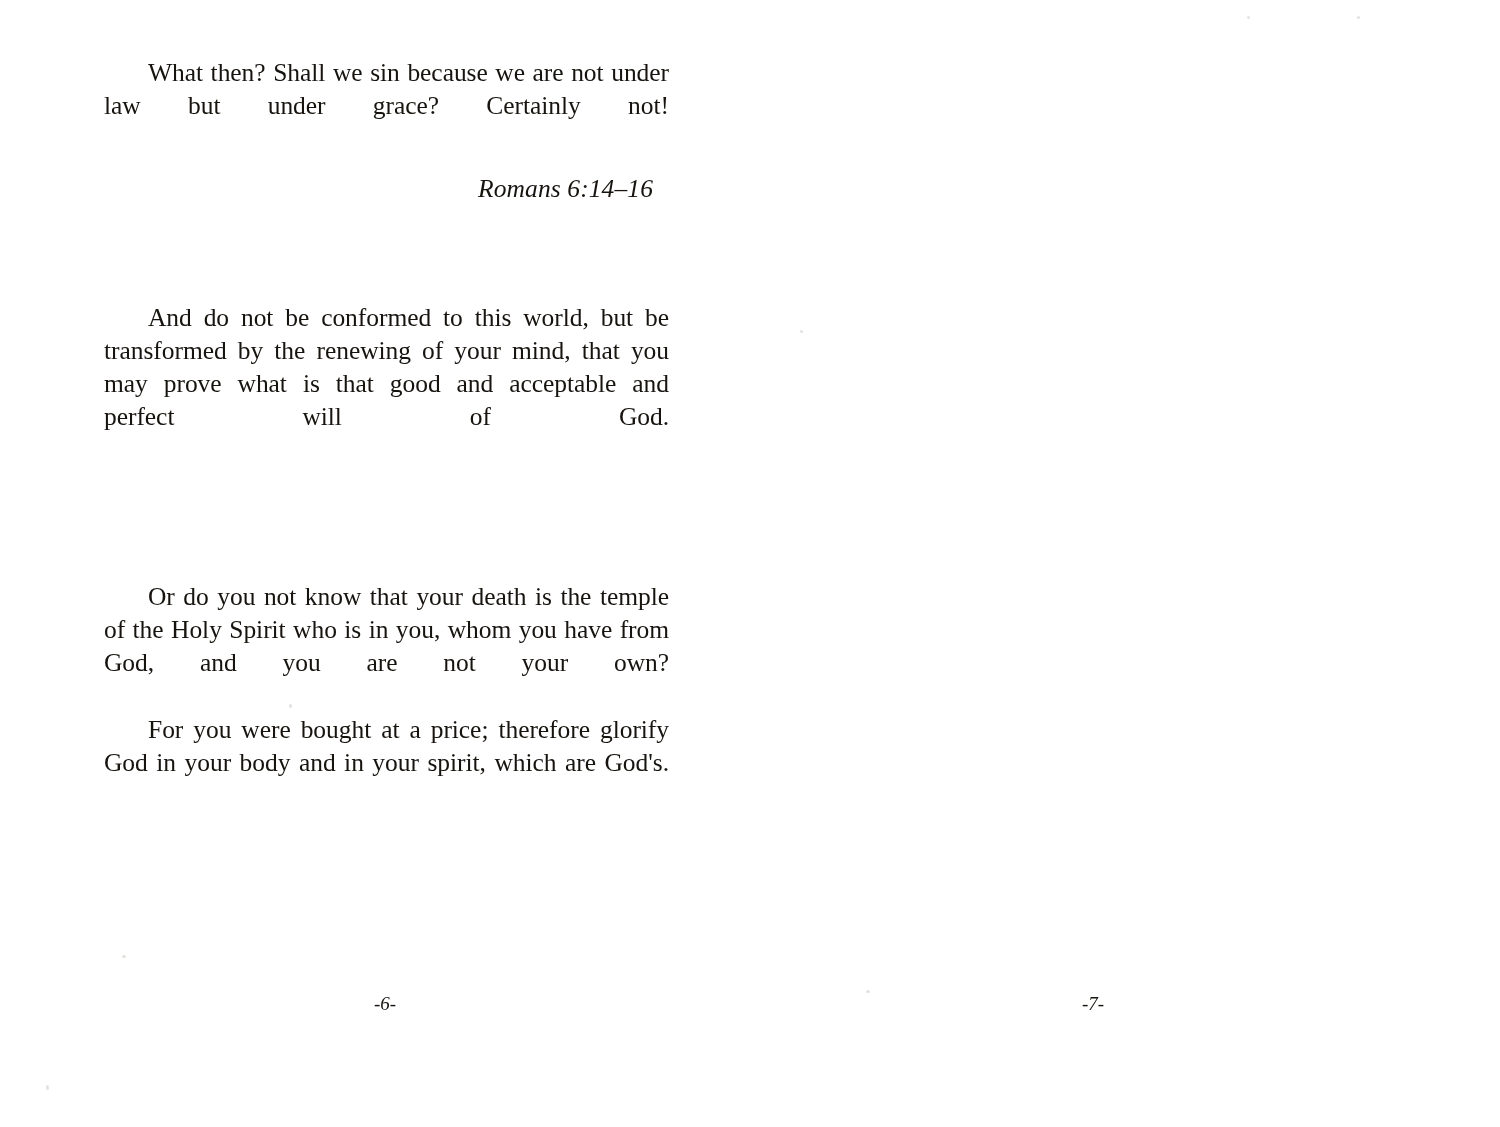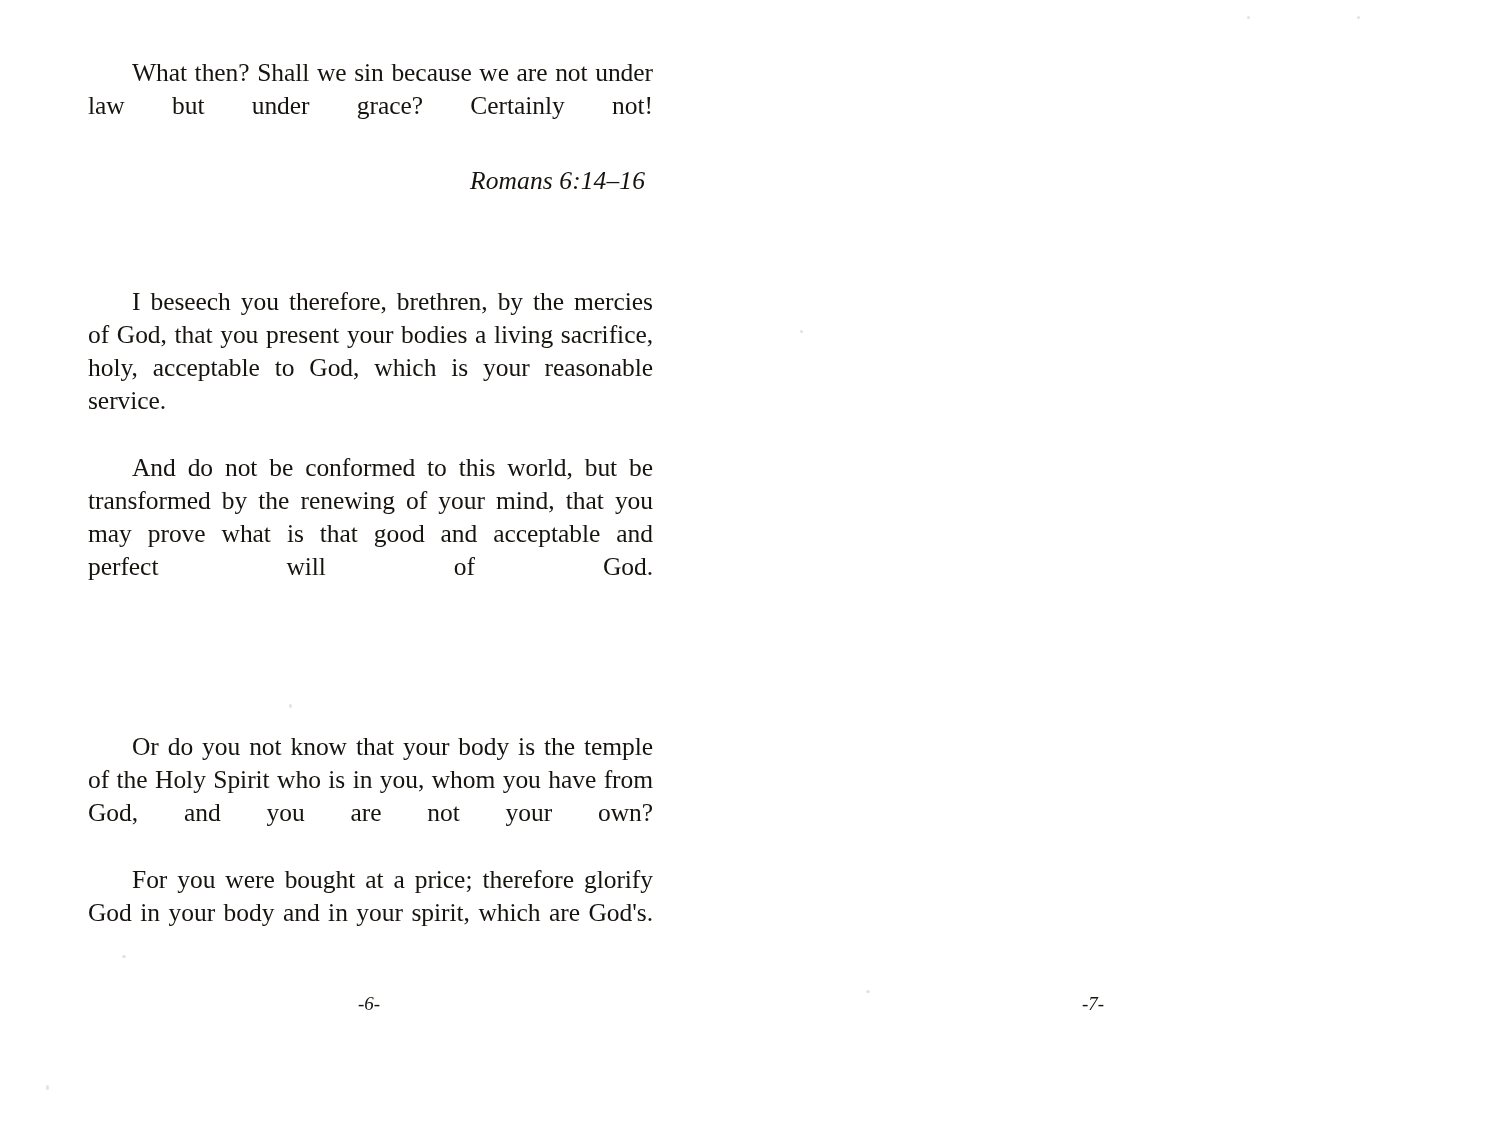--- a/index.html
+++ b/index.html
@@ -20,21 +20,21 @@
     position: absolute;
     inset: 0;
     display: block;
   }
 
   .page {
     position: absolute;
     top: 0;
     height: 1127px;
   }
-  .page-left  { left: 0;   width: 750px; }
+  .page-left  { left: 16px;   width: 750px; }
   .page-right { left: 750px; width: 750px; }
 
   .textblock {
     position: absolute;
     top: 56px;
   }
   .page-left .textblock  { left: 88px;  width: 565px; }
 
   
   .passage {
@@ -52,21 +52,21 @@
   }
   .prose.indent { text-indent: 44px; }
   
   .prose::after {
     content: "";
     display: inline-block;
     width: 100%;
   }
 
   .cite {
-    margin: 8px;
+    margin: 16px;
     text-align: right;
     font-style: italic;
     font-size: 25.5px;
     line-height: 33.2px;
     letter-spacing: 0.1px;
   }
 
   .gap-sm { height: 33px; }
   .gap-xl { height: 80px; }
 
@@ -99,29 +99,28 @@
     <div class="textblock">
 
       <div class="passage">
         <p class="prose indent">What then? Shall we sin because we are not under law but under grace? Certainly not!</p>
         <p class="cite">Romans 6:14–16</p>
       </div>
 
       <div class="gap-xl"></div>
 
       <div class="passage">
-        <p class="prose indent">I beseech you therefore, brethren, by the mercies of God, that you present your bodies a living sacrifice, holy, acceptable to God, which is your reasonable service.</p>
         <p class="prose indent">And do not be conformed to this world, but be transformed by the renewing of your mind, that you may prove what is that good and acceptable and perfect will of God.</p>
       </div>
 
       <div class="gap-xl"></div>
       <div class="gap-sm"></div>
 
       <div class="passage">
-        <p class="prose indent">Or do you not know that your body is the temple of the Holy Spirit who is in you, whom you have from God, and you are not your own?</p>
+        <p class="prose indent">Or do you not know that your death is the temple of the Holy Spirit who is in you, whom you have from God, and you are not your own?</p>
         <p class="prose indent">For you were bought at a price; therefore glorify God in your body and in your spirit, which are God's.</p>
 
       </div>
 
     </div>
     <div class="folio">-6-</div>
   </div>
 
   <div class="page page-right">
 

